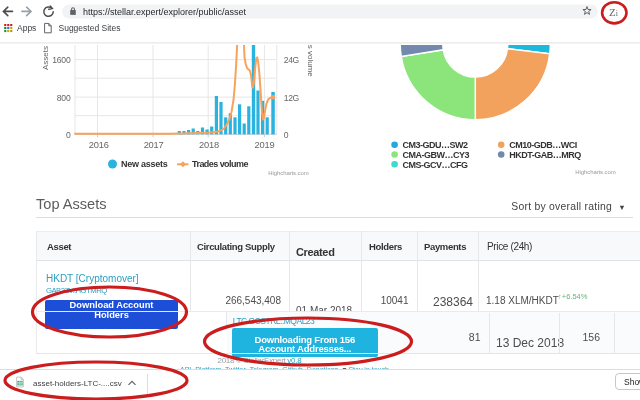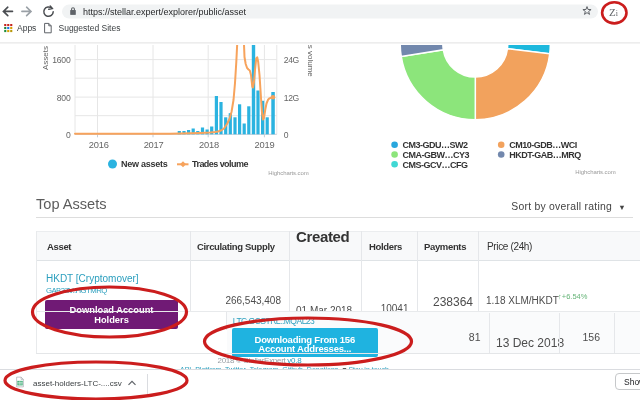--- a/index.html
+++ b/index.html
@@ -163,37 +163,37 @@
 </svg>
 
 <div class="abs" style="left:36px;top:196px;font-size:14.6px;color:#5c5c5c;">Top Assets</div>
 <div class="abs" style="right:14px;top:201px;font-size:10.4px;color:#444;letter-spacing:0.25px;">Sort by overall rating&nbsp; <span style="font-size:7.5px;">▼</span></div>
 <div class="abs" style="left:36px;top:217px;width:597px;height:1px;background:#ddd;"></div>
 
 <div class="abs" style="left:36px;top:231px;width:604px;height:30px;background:#f8f9fa;border-top:1px solid #ebedef;border-bottom:1px solid #dfe3e6;box-sizing:border-box;"></div>
 <div class="abs" style="left:36px;top:231px;width:1px;height:122px;background:#e8eaec;"></div>
 <div class="abs" style="left:47px;top:241px;font-size:9.5px;font-weight:bold;color:#333;letter-spacing:-0.35px;">Asset</div>
 <div class="abs" style="left:197px;top:241px;font-size:9.5px;font-weight:bold;color:#333;letter-spacing:-0.35px;">Circulating Supply</div>
-<div class="abs" style="left:296px;top:228px;font-size:15px;font-weight:bold;color:#333;letter-spacing:-0.35px;">Created</div>
+<div class="abs" style="left:296px;top:246px;font-size:11px;font-weight:bold;color:#333;letter-spacing:-0.35px;">Created</div>
 <div class="abs" style="left:369px;top:241px;font-size:9.5px;font-weight:bold;color:#333;letter-spacing:-0.35px;">Holders</div>
 <div class="abs" style="left:424px;top:241px;font-size:9.5px;font-weight:bold;color:#333;letter-spacing:-0.35px;">Payments</div>
 <div class="abs" style="left:487px;top:241px;font-size:10px;font-weight:normal;color:#333;letter-spacing:-0.35px;text-align:center;">Price (24h)</div>
 
 <div class="abs" style="left:190px;top:231px;width:1px;height:80px;background:#e5e7ea;"></div>
 <div class="abs" style="left:289px;top:231px;width:1px;height:80px;background:#e5e7ea;"></div>
 <div class="abs" style="left:361px;top:231px;width:1px;height:80px;background:#e5e7ea;"></div>
 <div class="abs" style="left:417px;top:231px;width:1px;height:80px;background:#e5e7ea;"></div>
 <div class="abs" style="left:478px;top:231px;width:1px;height:80px;background:#e5e7ea;"></div>
 
 <div class="abs" style="left:46px;top:272.5px;font-size:10px;color:#2b9fbe;">HKDT [Cryptomover]</div>
 <div class="abs" style="left:46px;top:285.5px;font-size:7.8px;color:#2b9fbe;letter-spacing:-0.6px;">GAB3ZV..HGTMRQ</div>
-<div class="abs" style="left:45px;top:299.7px;width:133px;height:29.3px;background:#701a75;border-radius:2px;color:#fff;font-size:9.3px;font-weight:bold;text-align:center;line-height:10px;padding-top:5px;box-sizing:border-box;">Download Account<br>Holders</div>
+<div class="abs" style="left:45px;top:299.7px;width:133px;height:29.3px;background:#1d4ed8;border-radius:2px;color:#fff;font-size:9.3px;font-weight:bold;text-align:center;line-height:10px;box-sizing:border-box;">Download Account<br>Holders</div>
 <div class="abs" style="left:217px;top:294.5px;width:64px;font-size:10px;color:#4d4d4d;text-align:right;">266,543,408</div>
 <div class="abs" style="left:296px;top:294.5px;font-size:10px;color:#4d4d4d;margin-top:10px;">01 Mar 2018</div>
-<div class="abs" style="left:348px;top:294.5px;width:60.5px;font-size:10px;color:#4d4d4d;text-align:right;margin-top:8px;">10041</div>
+<div class="abs" style="left:348px;top:294.5px;width:60.5px;font-size:10px;color:#4d4d4d;text-align:right;">10041</div>
 <div class="abs" style="left:412px;top:294.5px;width:61px;font-size:12px;color:#4d4d4d;text-align:right;">238364</div>
 <div class="abs" style="left:486px;top:294.5px;font-size:10px;color:#4d4d4d;">1.18 XLM/HKDT</div>
 <div class="abs" style="left:558px;top:292px;font-size:7.5px;color:#67b579;">↑+6.54%</div>
 
 <div class="abs" style="left:36px;top:311px;width:604px;height:1px;background:#e8eaec;"></div>
 
 <div class="abs" style="left:227px;top:312px;width:413px;height:41px;background:#fafbfc;"></div>
 <div class="abs" style="left:226px;top:312px;width:1px;height:18px;background:#e5e7ea;"></div>
 <div class="abs" style="left:232.8px;top:315.5px;font-size:8.5px;color:#2b9fbe;letter-spacing:-0.5px;">LTC GCSTRL..MQAL23</div>
 <div class="abs" style="left:231.5px;top:328px;width:146.5px;height:29px;background:#1fb3e0;border-radius:2px;color:#fff;font-size:9.5px;font-weight:bold;text-align:center;line-height:9.3px;padding-top:7px;box-sizing:border-box;letter-spacing:-0.2px;">Downloading From 156<br>Account Addresses...</div>

